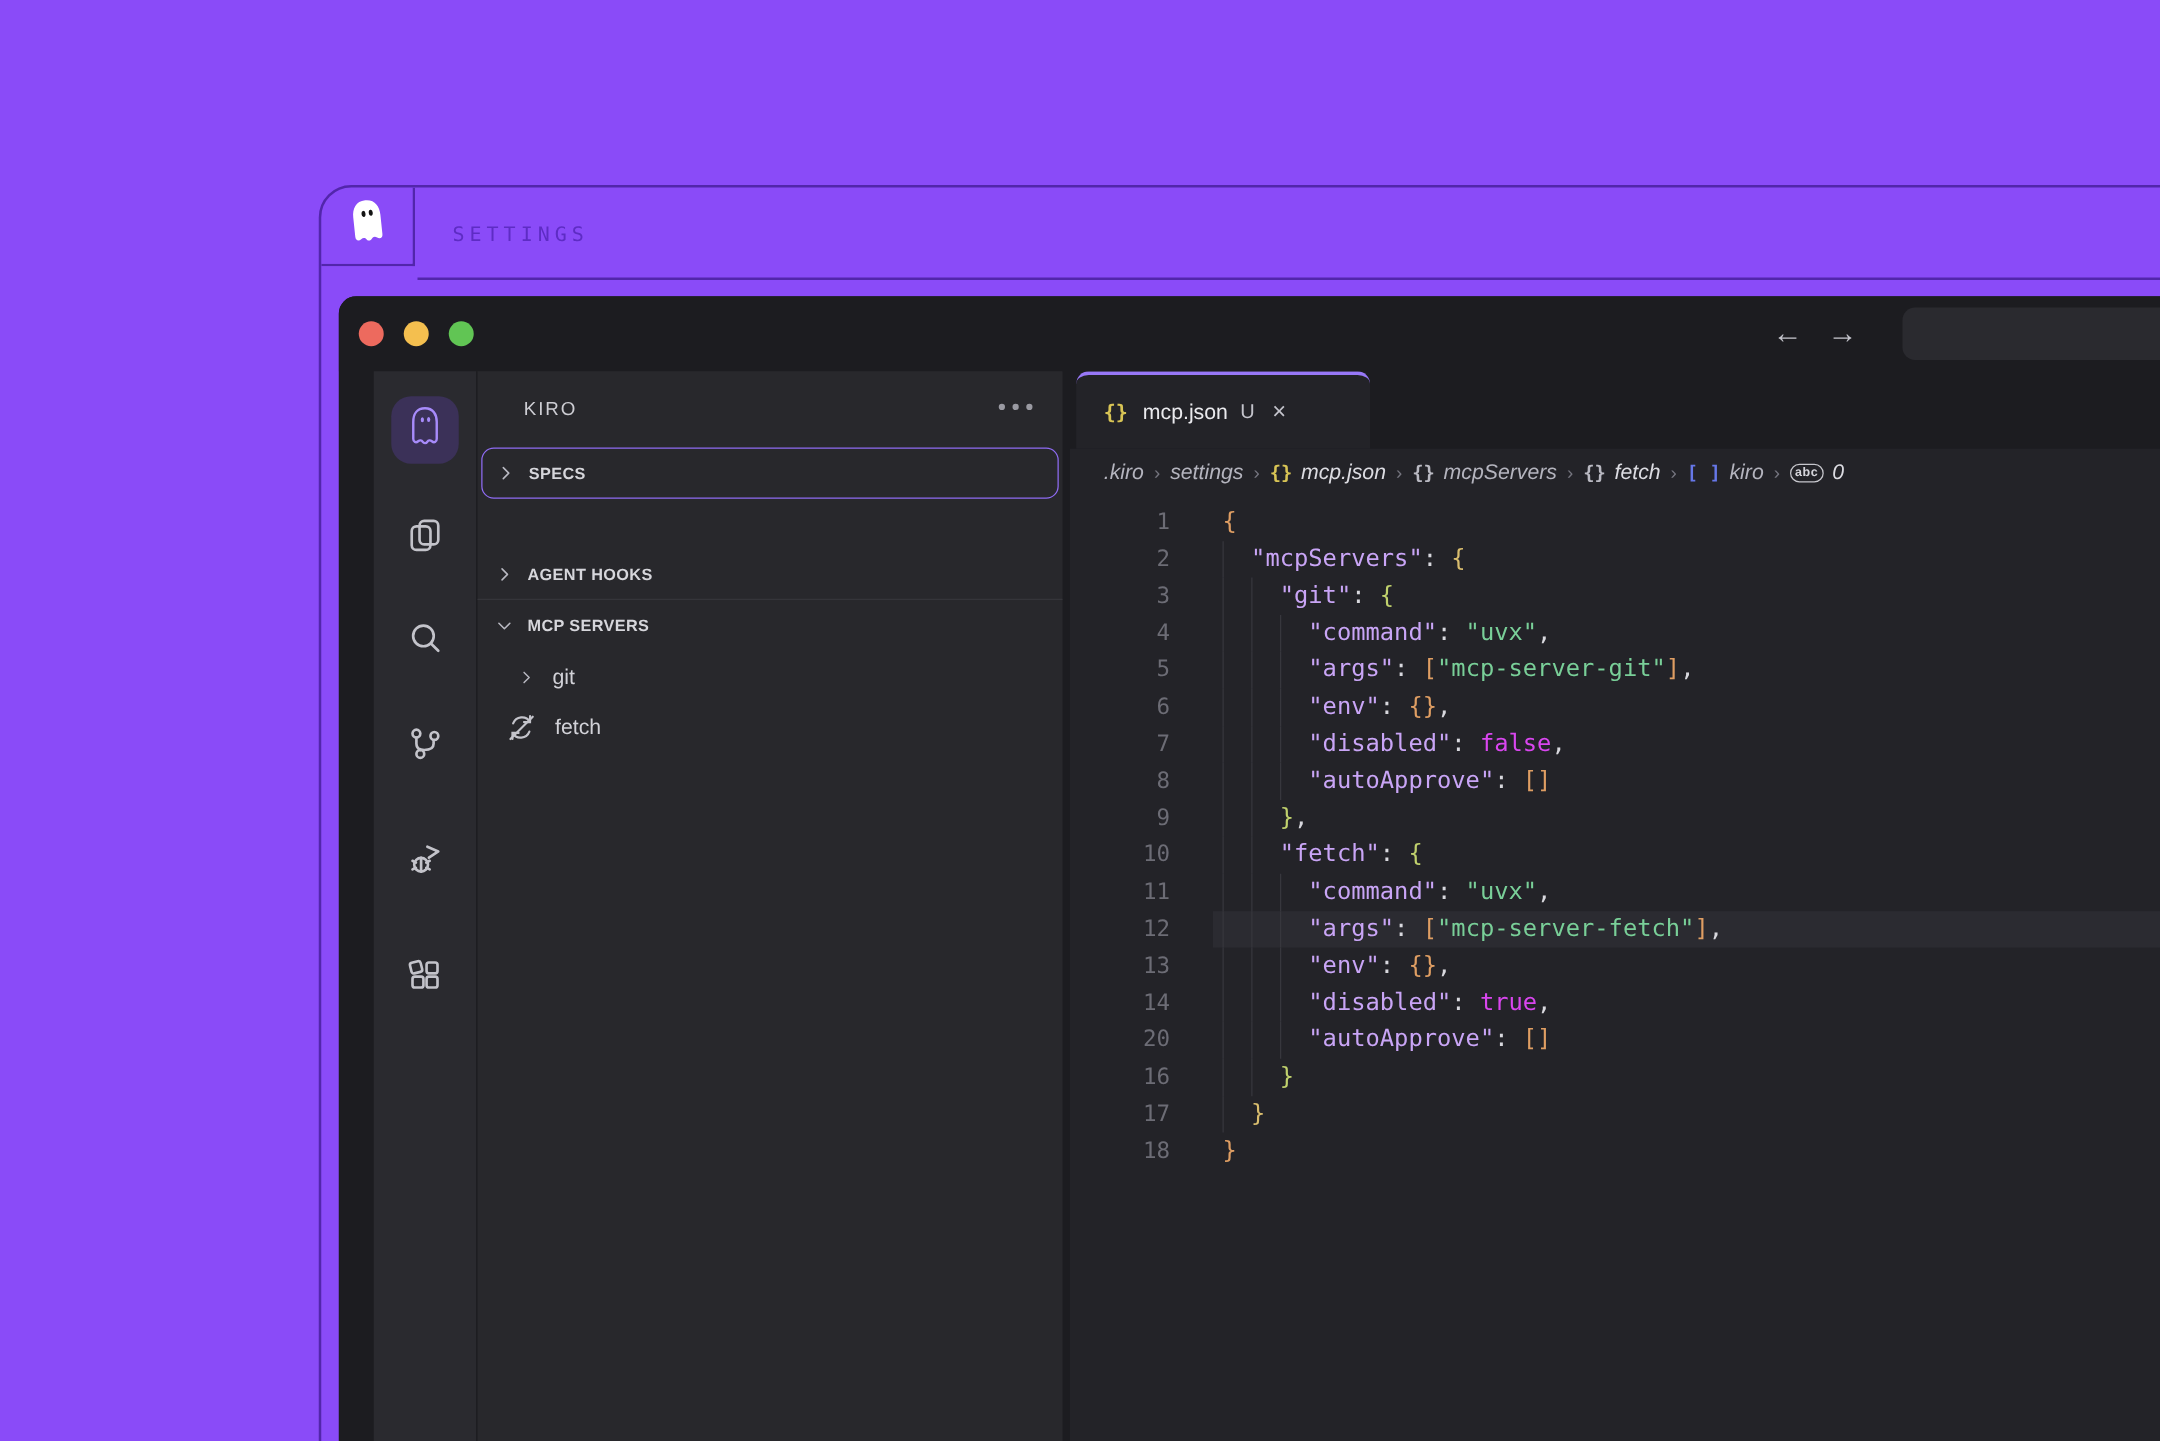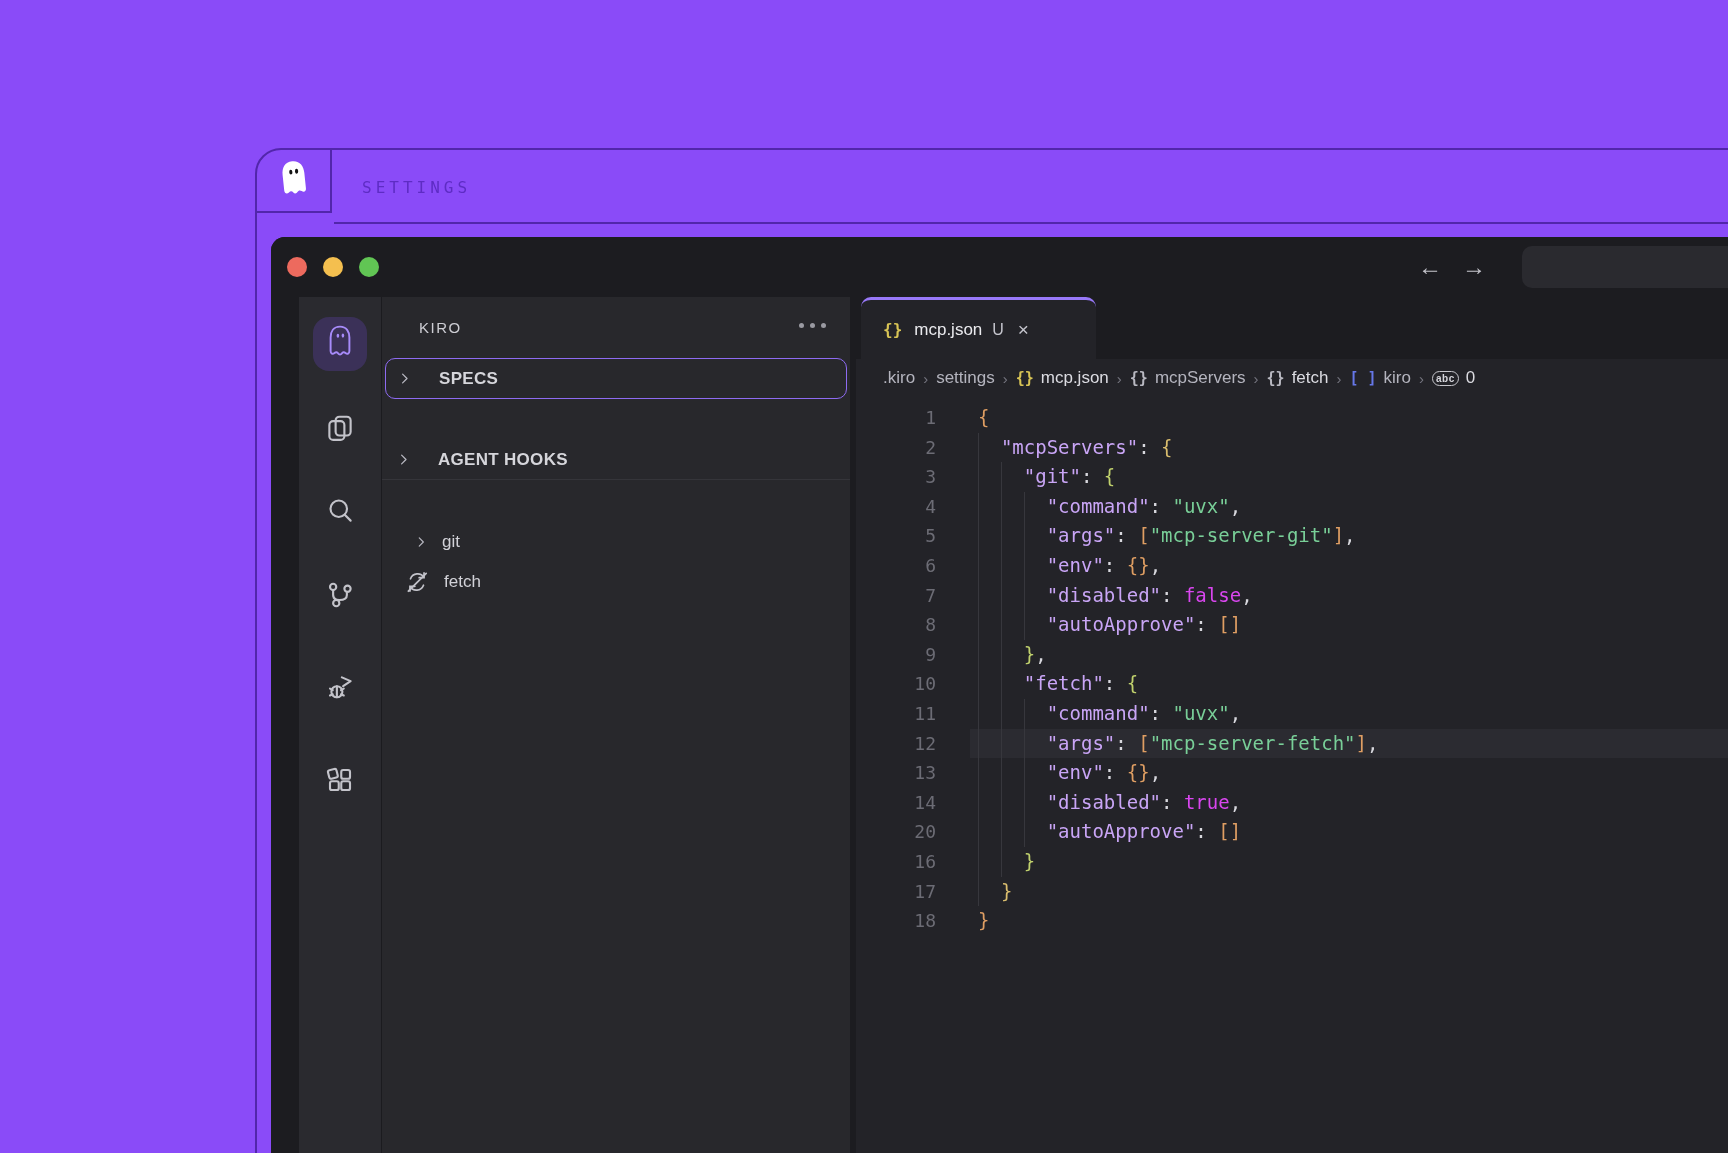--- a/index.html
+++ b/index.html
@@ -42,21 +42,21 @@
 
   
   .sidebar { width:469px; background:#28282c; border-left:1px solid #1b1b1f; position:relative; flex:none; }
   .sb-header { position:absolute; top:0; left:0; right:0; height:61px; display:flex; align-items:center; }
   .sb-title { margin-left:37px; font-size:15px; letter-spacing:1.5px; color:#cdcdd3; font-weight:500; }
   .sb-dots { position:absolute; right:24px; top:26px; display:flex; gap:6px; cursor:pointer; }
   .sb-dots i { width:5px; height:5px; border-radius:50%; background:#9a9aa2; }
   .row { position:absolute; left:0; right:0; display:flex; align-items:center; }
   .row .chev { width:15px; height:15px; flex:none; }
   .row .chev svg { stroke:#b9b9c2; fill:none; stroke-width:2; stroke-linecap:round; stroke-linejoin:round; }
-  .section-label { margin-left:27px; font-weight:700; font-size:17px; letter-spacing:.3px; color:#d6d6db; }
+  .section-label { margin-left:11px; font-weight:700; font-size:13px; letter-spacing:.3px; color:#d6d6db; }
   .ring { left:3px; right:3px; top:61px; height:41px; border:1.5px solid #8e6bf2; border-radius:10px;
           padding-left:11px; }
   .r-steering { top:103px; height:40px; padding-left:14px; border-bottom:1px solid #35353a; }
   .r-hooks    { top:143px; height:40px; padding-left:14px; border-bottom:1px solid #35353a; }
   .r-mcp      { top:183px; height:40px; padding-left:14px; }
   .r-git      { top:226px; height:38px; padding-left:32px; }
   .r-fetch    { top:266px; height:38px; padding-left:22px; }
   .tree-label { margin-left:13px; font-size:17px; color:#d2d2d8; }
   .sync-icon { width:26px; height:26px; flex:none; }
   .sync-icon svg { stroke:#c3c3ca; fill:none; stroke-width:1.6; stroke-linecap:round; }
@@ -67,21 +67,21 @@
   .editor { flex:1; background:#1c1c20; position:relative; }
   .tab { position:absolute; left:5px; top:0; width:235px; height:62px; background:#232328;
          border-top:3px solid #9878f8; border-radius:10px 10px 0 0;
          display:flex; align-items:center; padding:0 16px 0 22px; cursor:pointer; }
   .tab-sym { font-family:"DejaVu Sans Mono",monospace; font-weight:700; font-size:16px; color:#d8c455; }
   .tab-label { margin-left:12px; font-size:17px; color:#eaeaee; }
   .tab-dirty { margin-left:10px; font-size:16px; color:#c4c4cc; }
   .tab-close { margin-left:14px; font-size:19px; color:#c4c4cc; cursor:pointer; }
   .surface { position:absolute; top:62px; left:0; right:0; bottom:0; background:#232328; }
   .breadcrumbs { height:38px; display:flex; align-items:center; padding-left:27px; font-size:17px; }
-  .bc-text { color:#b4b4be; cursor:pointer; }
+  .bc-text { color:#b4b4be; cursor:pointer;font-style:italic; }
   .bc-text.bright { color:#dcdce2; }
   .bc-sep { color:#75757f; padding:0 8px; font-size:15px; }
   .bc-sym { font-family:"DejaVu Sans Mono",monospace; font-weight:700; font-size:15px; margin-right:7px; }
   .bc-abc { border:1.5px solid #c6c6cc; color:#d5d5db; border-radius:8px; font-size:10px; font-weight:700;
             padding:1px 3px; margin-right:7px; letter-spacing:.5px; }
 
   .code { position:absolute; top:38px; left:0; right:0; bottom:0; padding-top:6px;
           font-family:"DejaVu Sans Mono",monospace; font-size:19px; }
   .code-line { position:relative; height:29.6px; line-height:29.6px; white-space:pre; }
   .code-line.hl { background:linear-gradient(to right, transparent 0 114px, #2b2b31 114px); }
@@ -189,20 +189,27 @@
               <polyline points="9 5 16 12 9 19"></polyline>
             </svg></span>
         <span class="section-label">SPECS</span>
       </div>
       <div class="row r-hooks">
         <span class="chev">
           <svg viewBox="0 0 24 24" width="15" height="15">
               <polyline points="9 5 16 12 9 19"></polyline>
             </svg></span>
         <span class="section-label">AGENT HOOKS</span>
+      </div>
+      <div class="row r-mcp">
+        <span class="chev">
+          <svg viewBox="0 0 24 24" width="15" height="15">
+              <polyline points="5 9 12 16 19 9"></polyline>
+            </svg></span>
+        <span class="section-label">MCP SERVERS</span>
       </div>
       <div class="row r-git">
         <span class="chev">
           <svg viewBox="0 0 24 24" width="14" height="14">
               <polyline points="9 5 16 12 9 19"></polyline>
             </svg></span>
         <span class="tree-label">git</span>
       </div>
       <div class="row r-fetch">
         <span class="sync-icon">

